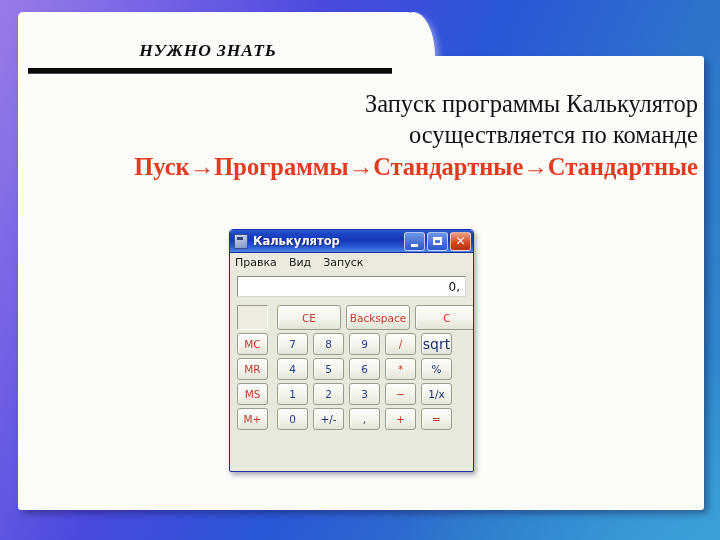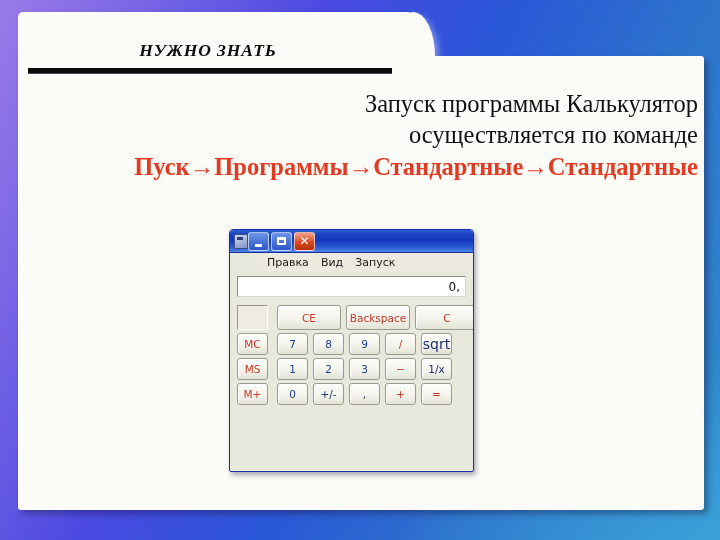--- a/index.html
+++ b/index.html
@@ -211,21 +211,20 @@
     margin-top: -1px;
   }
 
   .menubar {
     height: 18px;
     display: flex;
     align-items: center;
     padding-left: 5px;
     gap: 12px;
     background: #eceadf;
-    margin-left: 32px;
   }
   .menu-item {
     font-size: 11px;
     color: #1b1b1b;
     font-family: "DejaVu Sans", sans-serif;
   }
 
   .calc-body { padding: 5px 7px 6px 7px; }
 
   .display {
@@ -306,20 +305,21 @@
       <div class="line">Запуск программы Калькулятор</div>
       <div class="line">осуществляется по команде</div>
       <div class="cmd">Пуск→Программы→Стандартные→Стандартные</div>
     </div>
   </div>
 
   <div class="calc">
 
     <div class="titlebar">
       <div class="win-icon"></div>
+      <div class="win-title">Калькулятор</div>
       <div class="win-btns">
         <div class="wb wb-min"></div>
         <div class="wb wb-max"></div>
         <div class="wb wb-close">
             <span class="x">✕</span>
           </div>
       </div>
     </div>
 
     <div class="menubar">
@@ -339,20 +339,28 @@
           </div>
           <div class="row">
             <div class="btn b-mem red">MC</div>
             <div class="btn b-key blue">7</div>
             <div class="btn b-key blue">8</div>
             <div class="btn b-key blue">9</div>
             <div class="btn b-key red">/</div>
             <div class="btn b-key navy tiny">sqrt</div>
           </div>
           <div class="row">
+            <div class="btn b-mem red">MR</div>
+            <div class="btn b-key blue">4</div>
+            <div class="btn b-key blue">5</div>
+            <div class="btn b-key blue">6</div>
+            <div class="btn b-key red">*</div>
+            <div class="btn b-key navy">%</div>
+          </div>
+          <div class="row">
             <div class="btn b-mem red">MS</div>
             <div class="btn b-key blue">1</div>
             <div class="btn b-key blue">2</div>
             <div class="btn b-key blue">3</div>
             <div class="btn b-key red">−</div>
             <div class="btn b-key navy">1/x</div>
           </div>
           <div class="row">
             <div class="btn b-mem red">M+</div>
             <div class="btn b-key blue">0</div>

